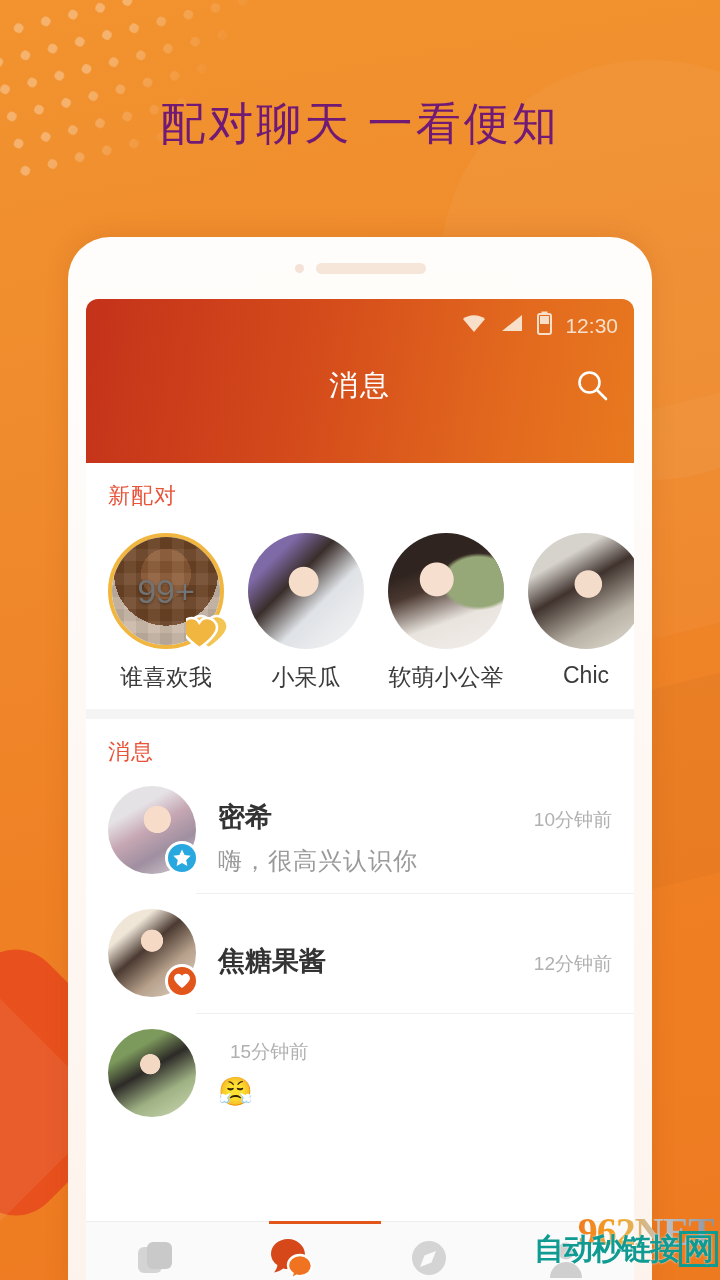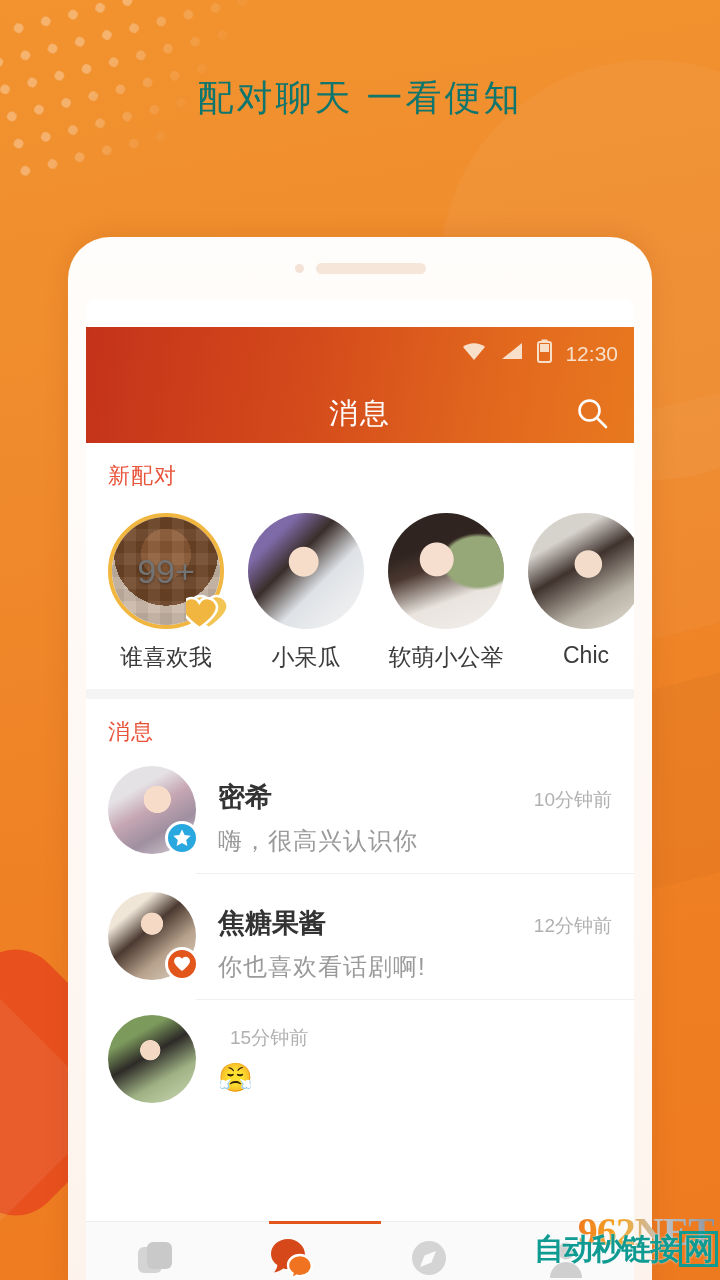--- a/index.html
+++ b/index.html
@@ -47,21 +47,21 @@
     transform:rotate(45deg);
   }
 
   
   #hero{ position:absolute; left:0; top:62px; width:720px; text-align:center; z-index:4; }
   #hero-title{
     font-size:50px; font-weight:bold; color:#ffffff; letter-spacing:4px;
     line-height:1.16; text-shadow:0 1px 2px rgba(150,60,0,.15);
   }
   #hero-sub{
-    margin-top:12px; font-size:36px; color:#0f766e; letter-spacing:3px;
+    margin-top:32px; font-size:45px; color:#701a75; letter-spacing:3px;
     font-weight:300;
   }
 
   
   #phone{
     position:absolute; left:68px; top:237px; width:584px; height:1060px;
     background:linear-gradient(180deg,#fffdfb 0%,#fdf3ec 100%);
     border-radius:42px 42px 0 0;
     box-shadow:0 -2px 24px rgba(120,40,0,.12);
     z-index:5; overflow:hidden;
@@ -73,23 +73,22 @@
   #camera-dot{ width:9px; height:9px; border-radius:50%; background:#f3e2d5; }
   #speaker-slot{ width:110px; height:11px; border-radius:6px; background:#f6e6da; }
 
   #screen{
     position:absolute; left:18px; top:62px; width:548px; height:998px;
     background:#ffffff; border-radius:12px 12px 0 0; overflow:hidden;
   }
 
   
   #appbar{
-    position:relative; height:116px;
+    position:relative; height:164px;
     background:linear-gradient(100deg,#c4321a 0%,#d44a1b 40%,#e2681e 75%,#e8791f 100%);
-    margin-top:28px;
   }
   #statusbar{
     position:absolute; right:16px; top:12px;
     display:flex; align-items:center; gap:13px;
     color:#f7dfc9; font-size:21px;
   }
   #appbar-row{
     position:absolute; left:0; top:56px; width:100%; height:62px;
     display:flex; align-items:center; justify-content:center;
   }
@@ -376,21 +375,20 @@
               <svg width="20" height="20" viewBox="0 0 20 20">
                   <path d="M10 17S2 11.4 2 7.1C2 4.6 4 2.7 6.4 2.7c1.5 0 2.8.8 3.6 2 .8-1.2 2.1-2 3.6-2C16 2.7 18 4.6 18 7.1 18 11.4 10 17 10 17z" fill="#fff"></path>
                 </svg>
             </div>
           </div>
           <div class="msg-body">
             <div class="msg-top">
               <span class="msg-name">焦糖果酱</span>
               <span class="msg-time">12分钟前</span>
             </div>
-            <div class="msg-text">你也喜欢看话剧啊!</div>
           </div>
         </div>
 
         <div class="msg-row">
           <div class="msg-ava-wrap">
             <div class="msg-ava">
               <div class="ph ph-f"></div>
             </div>
           </div>
           <div class="msg-body">

